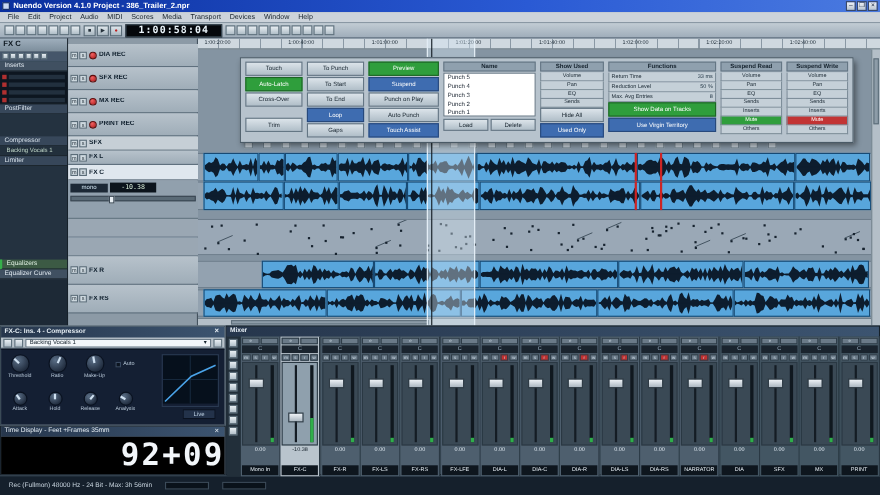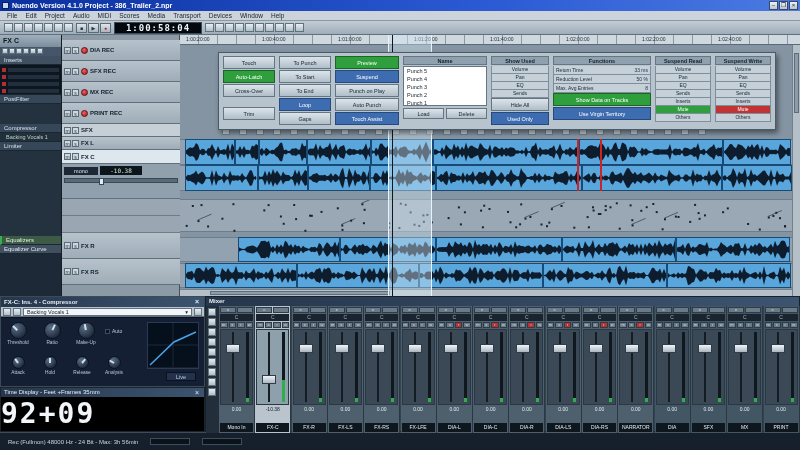--- a/index.html
+++ b/index.html
@@ -112,21 +112,21 @@
   #knobs-top{position:absolute;left:4px;top:4px;display:flex;gap:8px}
   #knobs-bottom{position:absolute;left:4px;top:38px;display:flex;gap:6px}
   .pl-graph{position:absolute;right:5px;top:4px;border:1px solid #2a3a52}
   .live-btn{position:absolute;right:8px;bottom:5px;width:30px;height:9px;background:#23324a;border:1px solid #0a1220;color:#bcd0e2;font-size:5.5px;line-height:8px;text-align:center}
   .auto-chk{position:absolute;left:104px;top:10px;display:flex;align-items:center;gap:2px;color:#b8c8d8;font-size:5px}
   .auto-chk .cb{width:5px;height:5px;background:#0c1420;border:1px solid #3a4a62}
 
   
   .timedisp{left:0;top:387px;width:205px;height:45px;border:1px solid #1a242e;z-index:15}
   .td-title{height:9px;background:linear-gradient(90deg,#26364c,#3c5470);color:#e6eef4;font-size:6px;line-height:9px;padding:0 3px;display:flex;justify-content:space-between}
-  .td-body{height:34px;background:#000;text-align:left}
+  .td-body{height:34px;background:#000;text-align:right}
   .td-big{font-family:"DejaVu Sans Mono",monospace;font-size:28px;font-weight:bold;color:#f2f6fa;line-height:34px;letter-spacing:2px}
 
   
   .mixer{left:205px;top:296px;width:595px;height:136px;background:#33434f;border:1px solid #16212a;z-index:14}
   .mx-title{height:9px;background:linear-gradient(90deg,#26364c,#3c5470);color:#e6eef4;font-size:6px;font-weight:bold;line-height:9px;padding:0 3px}
   .mx-rail{position:absolute;left:0;top:9px;width:13px;height:127px;background:#222f3a;display:flex;flex-direction:column;gap:2px;padding:2px}
   .mx-rail .sq{width:8px;height:8px}
   .strip{position:absolute;top:9px;height:127px;background:#4e5f6e;border-right:1px solid #2a3843;padding:1px}
   .strip.sel{background:#b9c4cd}
   .strip.grp{background:#435663}

